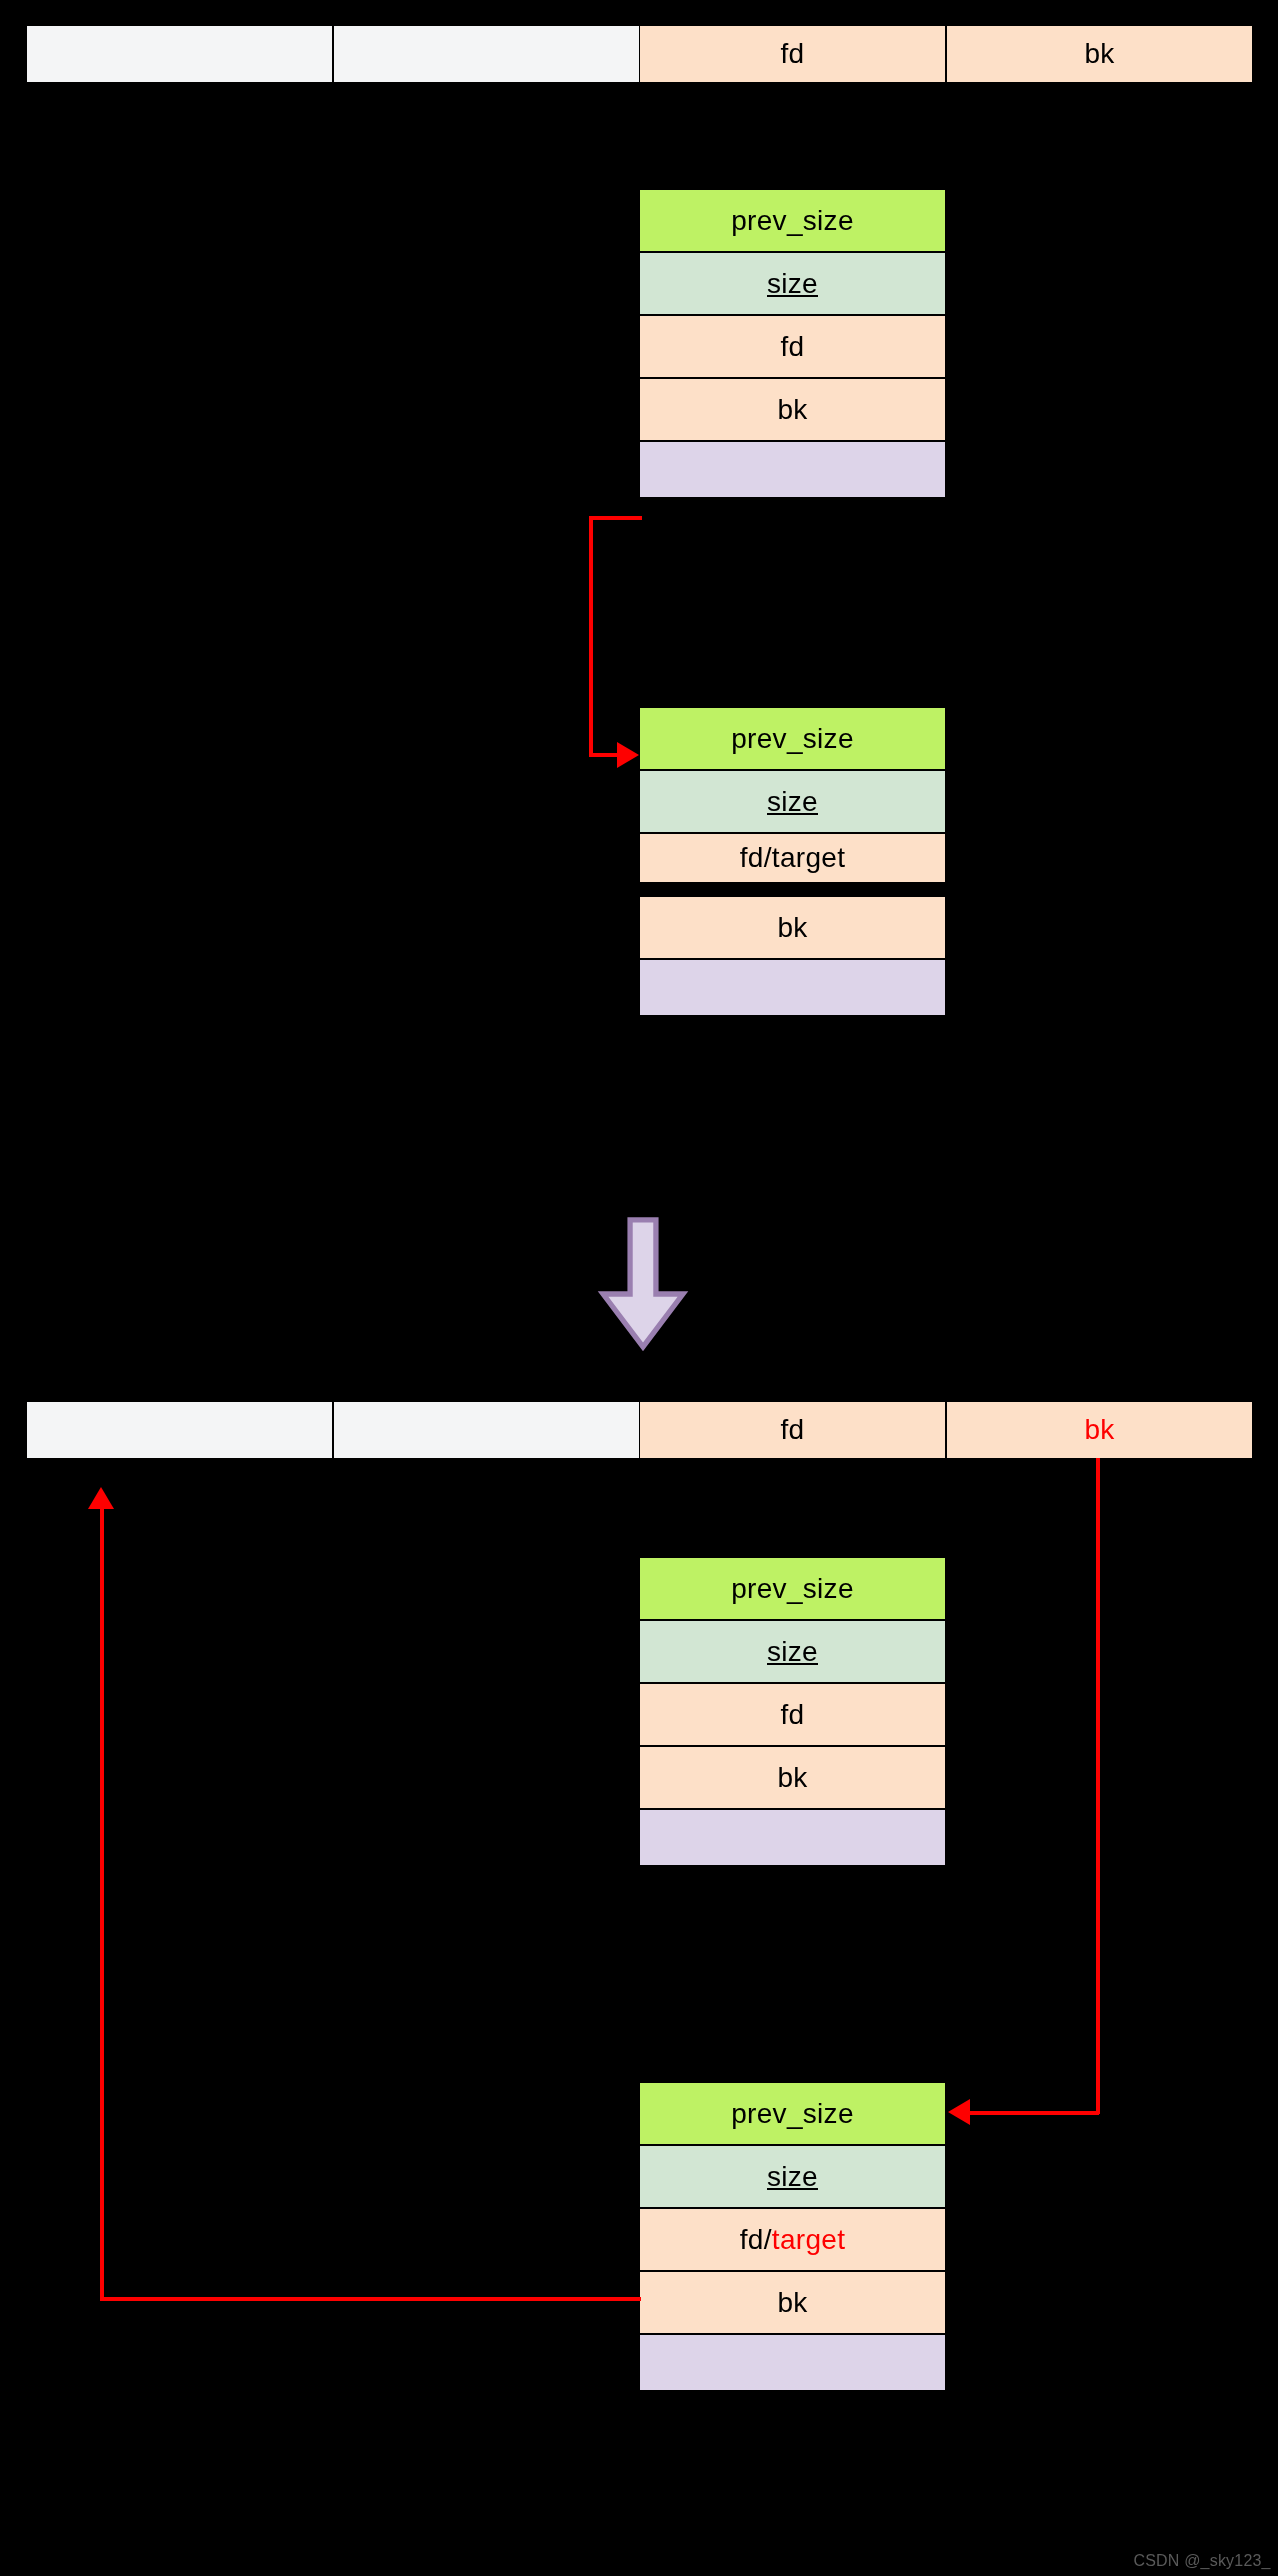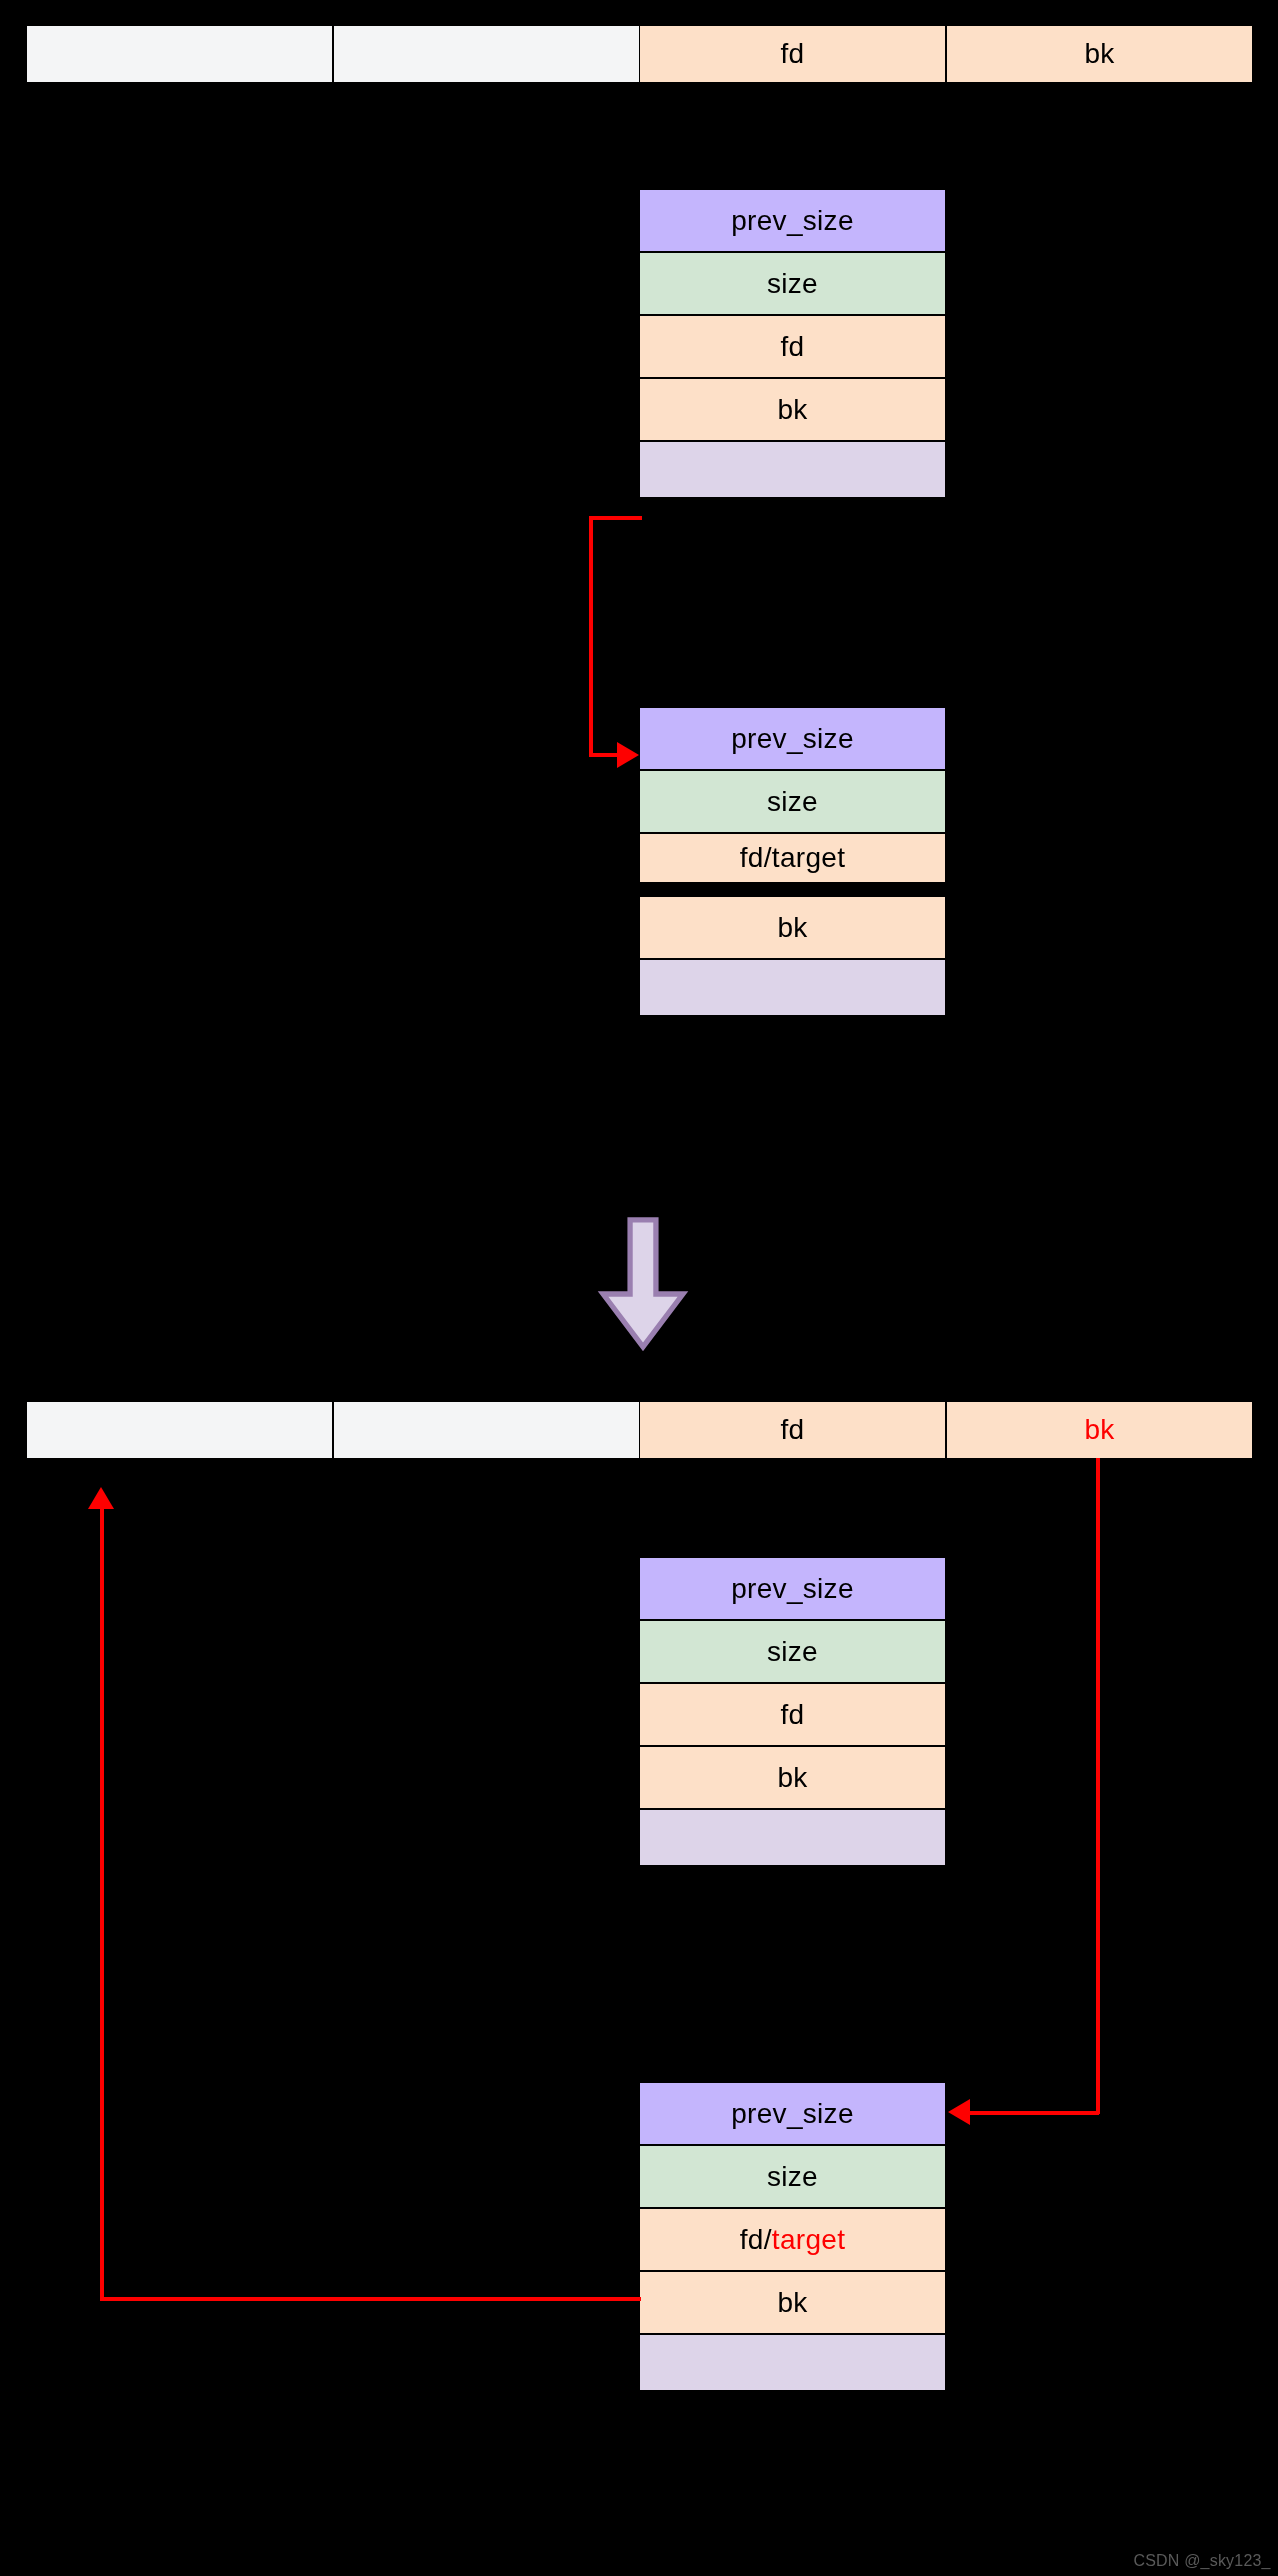--- a/index.html
+++ b/index.html
@@ -28,22 +28,22 @@
     align-items: center;
     justify-content: center;
     font-size: 28px;
     color: #000000;
     line-height: 1;
     white-space: nowrap;
     letter-spacing: 0.3px;
   }
   .c-white   { background: #f4f5f6; }
   .c-orange  { background: #fde0c8; }
-  .c-blue    { background: #c4b5fd; }
-  .c-green   { background: #d2e6d3; }
+  .c-blue    { background: #bef264; }
+  .c-green   { background: #d2e6d3; text-decoration: underline; }
   .c-purple  { background: #ddd4e9; }
 
   .txt-red { color: #fe0000; }
 
   
   .rl-h, .rl-v {
     position: absolute;
     background: #fe0000;
   }
   .rl-h { height: 3.5px; }

